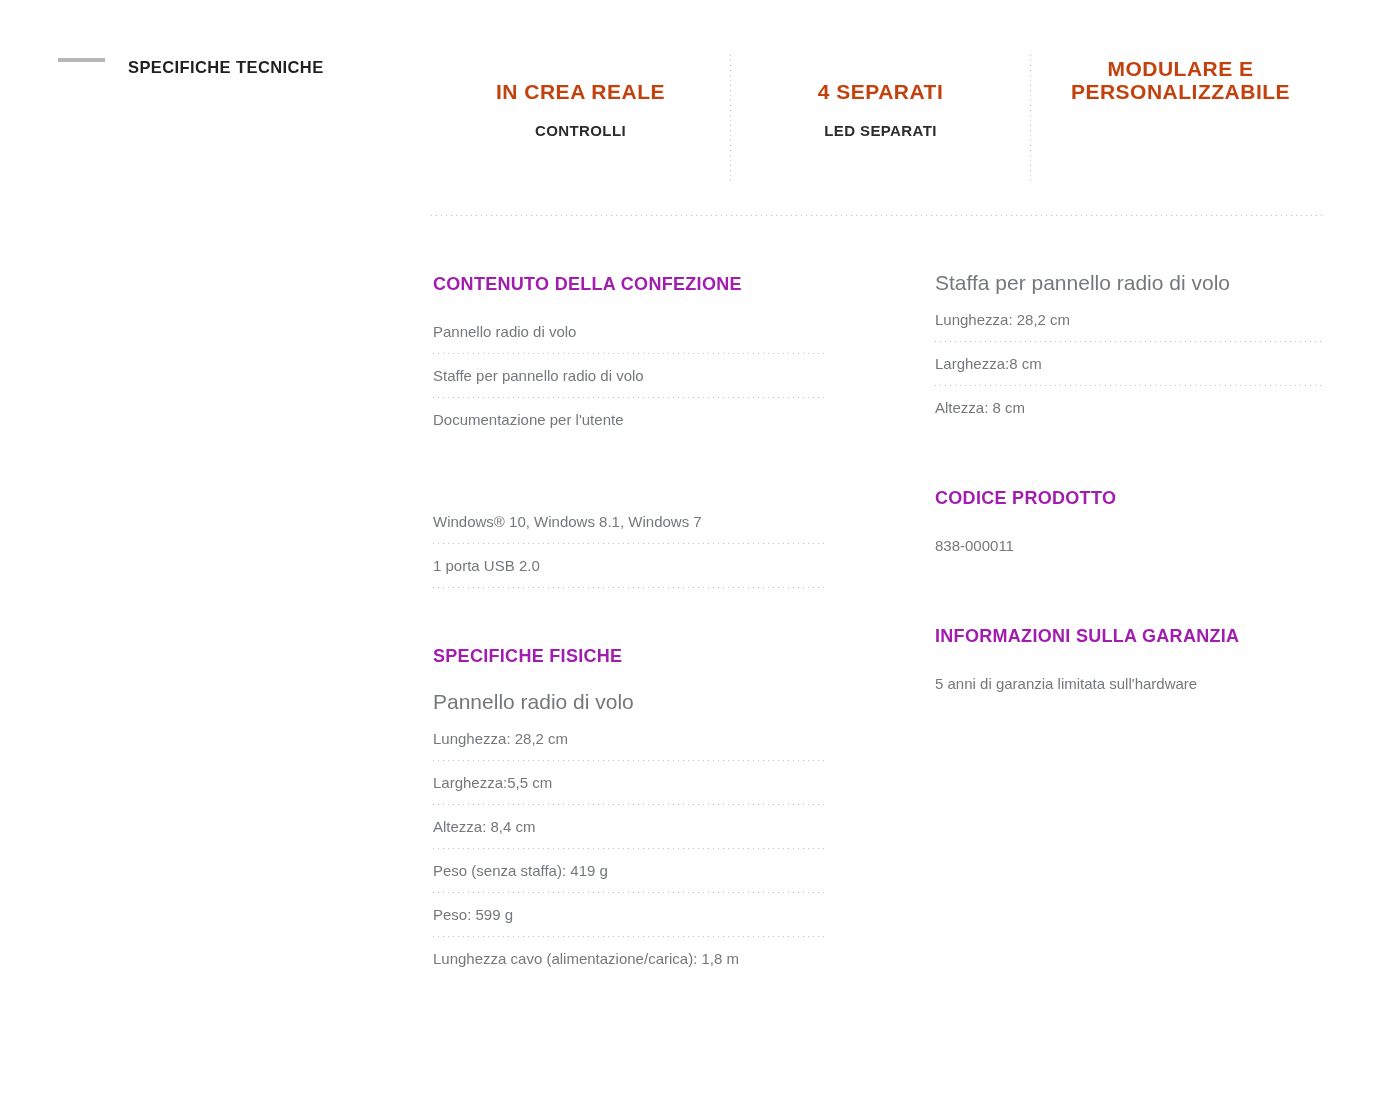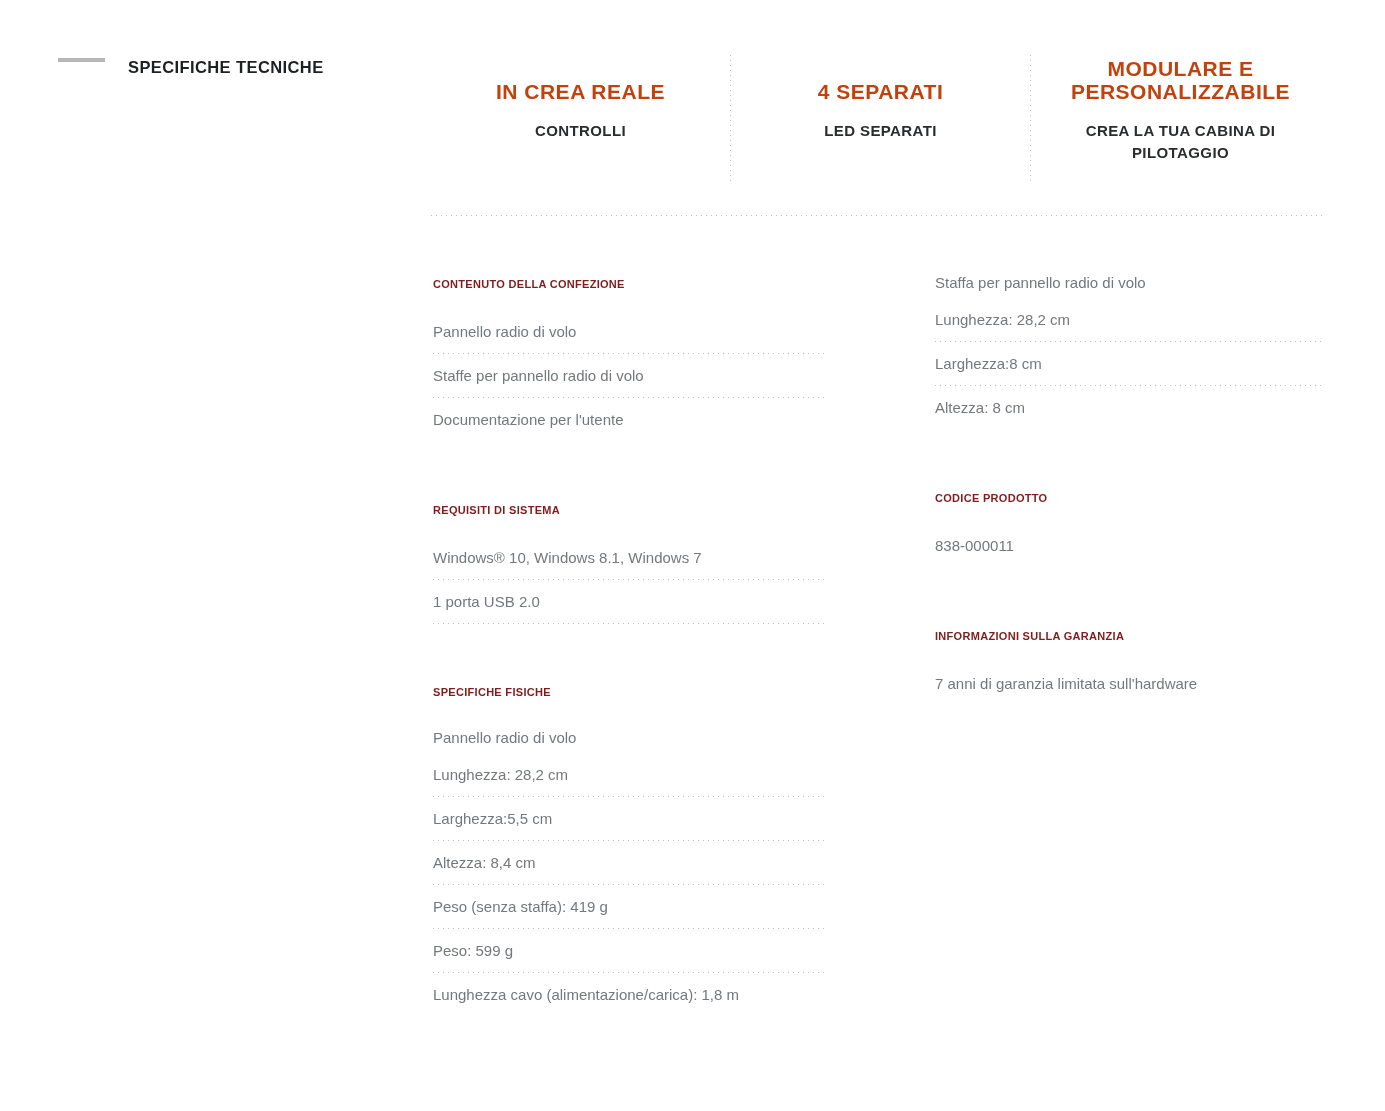--- a/index.html
+++ b/index.html
@@ -51,25 +51,25 @@
   }
 
   
   .spec-col { position: absolute; }
   .spec-col.left  { left: 433px; top: 274px; width: 395px; }
   .spec-col.right { left: 935px; top: 269px; width: 390px; }
 
   .spec-group + .spec-group { margin-top: 58px; }
 
   .spec-heading {
-    font-size: 11px; font-weight: 700; color: #7f1d1d;
+    font-size: 18px; font-weight: 700; color: #a21caf;
     letter-spacing: 0.3px; line-height: 20px; margin-bottom: 16px;
   }
   .spec-lead {
-    font-size: 15px; color: #75787b; line-height: 22px;
+    font-size: 21px; color: #75787b; line-height: 22px;
     padding: 9px 0 4px;
   }
   .spec-col.right .spec-group:first-child .spec-lead { padding-top: 3px; }
   .spec-item {
     font-size: 15px; color: #75787b; line-height: 22px;
     padding: 11px 0;
   }
   .spec-item.divider {
     background-image: repeating-linear-gradient(to right, #bfbfbf 0 1px, transparent 1px 5px);
     background-size: 100% 1px;
@@ -91,35 +91,33 @@
     <div class="feature-sub">CONTROLLI</div>
   </div>
   <div class="feature-sep"></div>
   <div class="feature">
     <div class="feature-title">4 SEPARATI</div>
     <div class="feature-sub">LED SEPARATI</div>
   </div>
   <div class="feature-sep"></div>
   <div class="feature">
     <div class="feature-title">MODULARE E PERSONALIZZABILE</div>
-    <div class="feature-sub">CREA LA TUA CABINA DI PILOTAGGIO</div>
   </div>
 </div>
 
 <div class="top-rule"></div>
 
 <div class="spec-col left">
     <div class="spec-group">
       <div class="spec-heading">CONTENUTO DELLA CONFEZIONE</div>
       <div class="spec-item divider">Pannello radio di volo</div>
       <div class="spec-item divider">Staffe per pannello radio di volo</div>
       <div class="spec-item">Documentazione per l'utente</div>
     </div>
     <div class="spec-group">
-      <div class="spec-heading">REQUISITI DI SISTEMA</div>
       <div class="spec-item divider">Windows® 10, Windows 8.1, Windows 7</div>
       <div class="spec-item divider">1 porta USB 2.0</div>
     </div>
     <div class="spec-group">
       <div class="spec-heading">SPECIFICHE FISICHE</div>
       <div class="spec-lead">Pannello radio di volo</div>
       <div class="spec-item divider">Lunghezza: 28,2 cm</div>
       <div class="spec-item divider">Larghezza:5,5 cm</div>
       <div class="spec-item divider">Altezza: 8,4 cm</div>
       <div class="spec-item divider">Peso (senza staffa): 419 g</div>
@@ -133,15 +131,15 @@
       <div class="spec-item divider">Lunghezza: 28,2 cm</div>
       <div class="spec-item divider">Larghezza:8 cm</div>
       <div class="spec-item">Altezza: 8 cm</div>
     </div>
     <div class="spec-group">
       <div class="spec-heading">CODICE PRODOTTO</div>
       <div class="spec-item">838-000011</div>
     </div>
     <div class="spec-group">
       <div class="spec-heading">INFORMAZIONI SULLA GARANZIA</div>
-      <div class="spec-item">7 anni di garanzia limitata sull'hardware</div>
+      <div class="spec-item">5 anni di garanzia limitata sull'hardware</div>
     </div>
   </div>
 
 </body></html>

